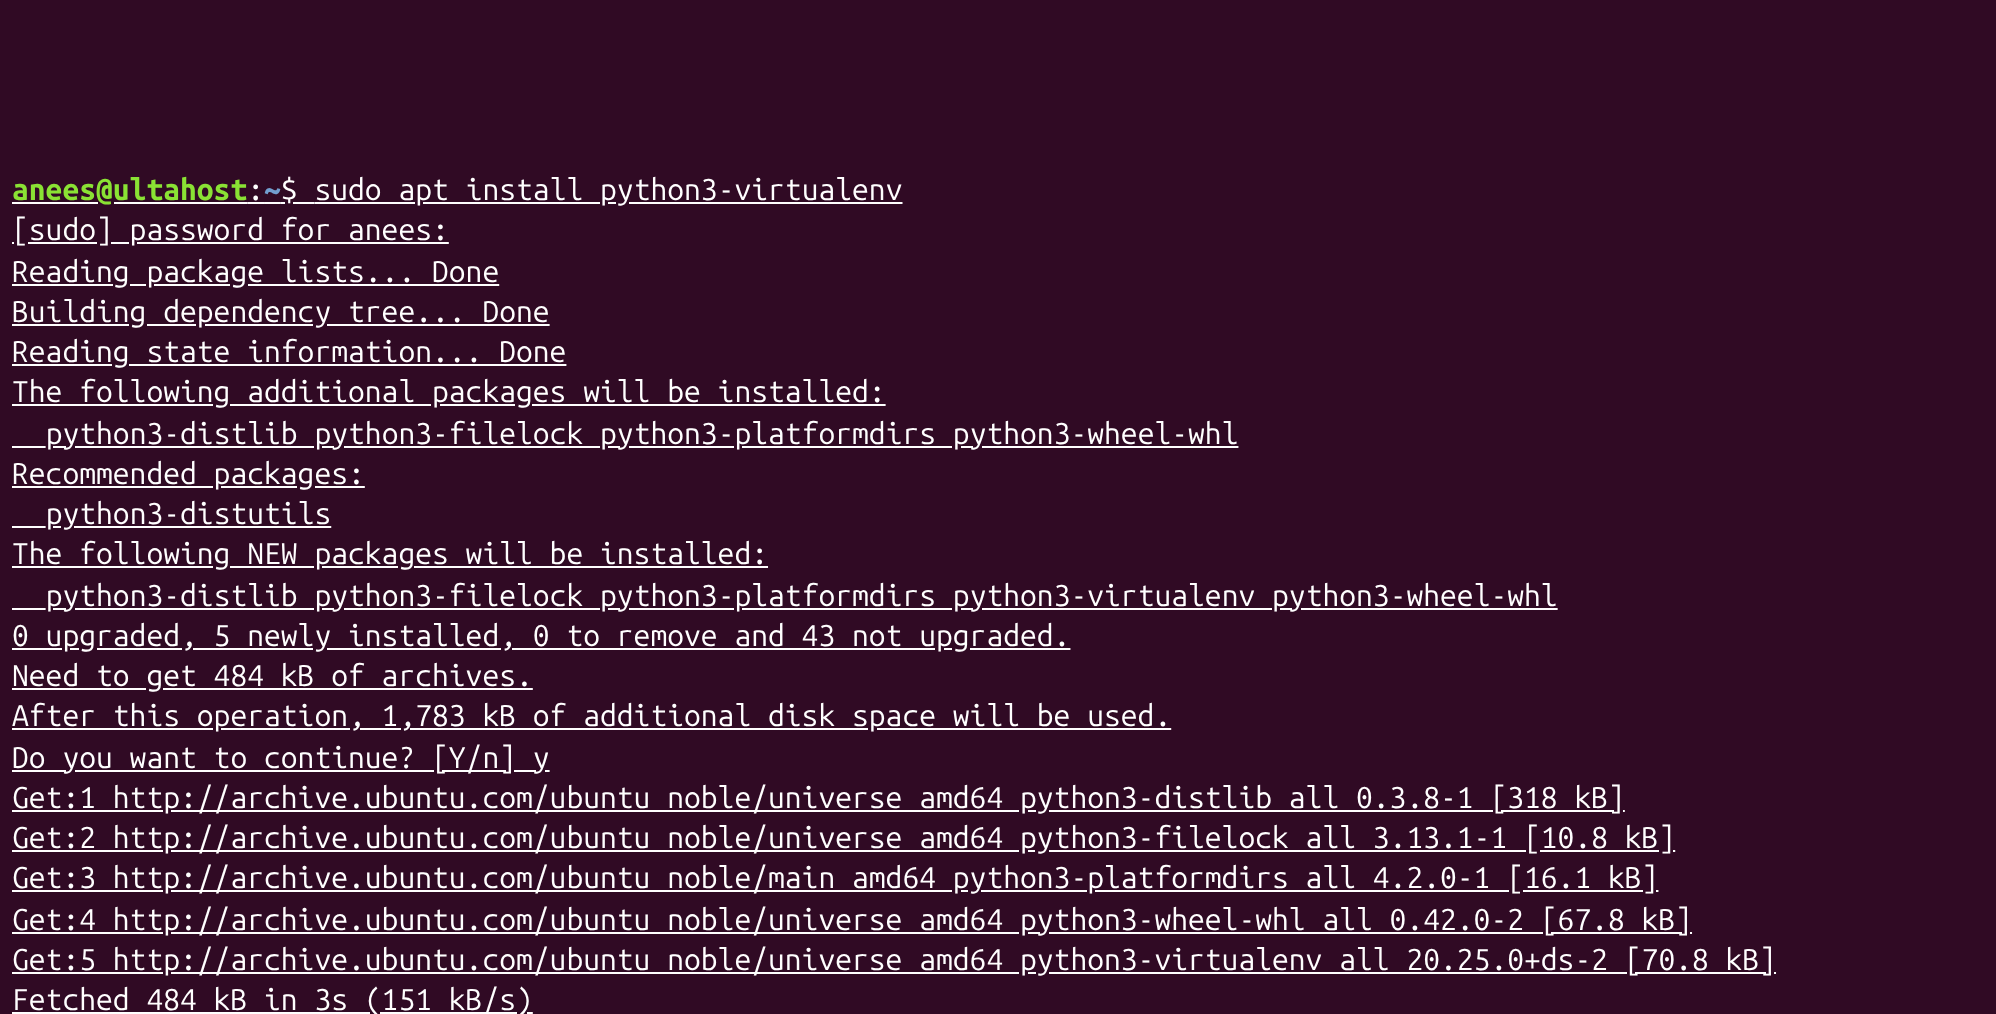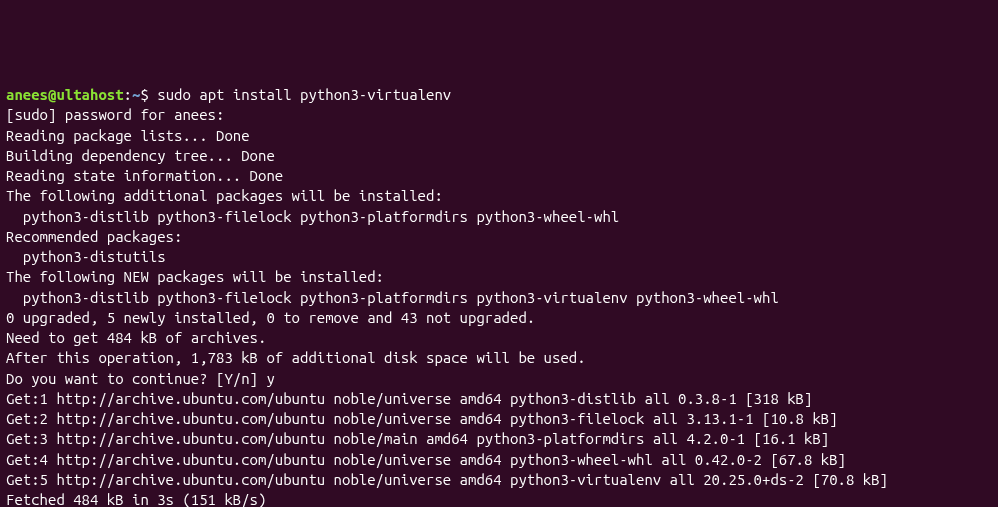--- a/index.html
+++ b/index.html
@@ -29,20 +29,21 @@
     }
     .prompt-tilde {
       color: #729fcf;
       font-weight: bold;
     }
     .prompt-dollar {
       color: #ffffff;
     }
     .line {
       display: block;
+      text-decoration: underline;
     }
   </style>
 </head>
 <body>
 
 
 
 <div><span class="line"><span class="prompt-user">anees@ultahost</span><span class="prompt-colon">:</span><span class="prompt-tilde">~</span><span class="prompt-dollar">$ </span><span>sudo apt install python3-virtualenv</span></span><span class="line">[sudo] password for anees:</span><span class="line">Reading package lists... Done</span><span class="line">Building dependency tree... Done</span><span class="line">Reading state information... Done</span><span class="line">The following additional packages will be installed:</span><span class="line">  python3-distlib python3-filelock python3-platformdirs python3-wheel-whl</span><span class="line">Recommended packages:</span><span class="line">  python3-distutils</span><span class="line">The following NEW packages will be installed:</span><span class="line">  python3-distlib python3-filelock python3-platformdirs python3-virtualenv python3-wheel-whl</span><span class="line">0 upgraded, 5 newly installed, 0 to remove and 43 not upgraded.</span><span class="line">Need to get 484 kB of archives.</span><span class="line">After this operation, 1,783 kB of additional disk space will be used.</span><span class="line">Do you want to continue? [Y/n] y</span><span class="line">Get:1 http://archive.ubuntu.com/ubuntu noble/universe amd64 python3-distlib all 0.3.8-1 [318 kB]</span><span class="line">Get:2 http://archive.ubuntu.com/ubuntu noble/universe amd64 python3-filelock all 3.13.1-1 [10.8 kB]</span><span class="line">Get:3 http://archive.ubuntu.com/ubuntu noble/main amd64 python3-platformdirs all 4.2.0-1 [16.1 kB]</span><span class="line">Get:4 http://archive.ubuntu.com/ubuntu noble/universe amd64 python3-wheel-whl all 0.42.0-2 [67.8 kB]</span><span class="line">Get:5 http://archive.ubuntu.com/ubuntu noble/universe amd64 python3-virtualenv all 20.25.0+ds-2 [70.8 kB]</span><span class="line">Fetched 484 kB in 3s (151 kB/s)</span></div>
 
 

